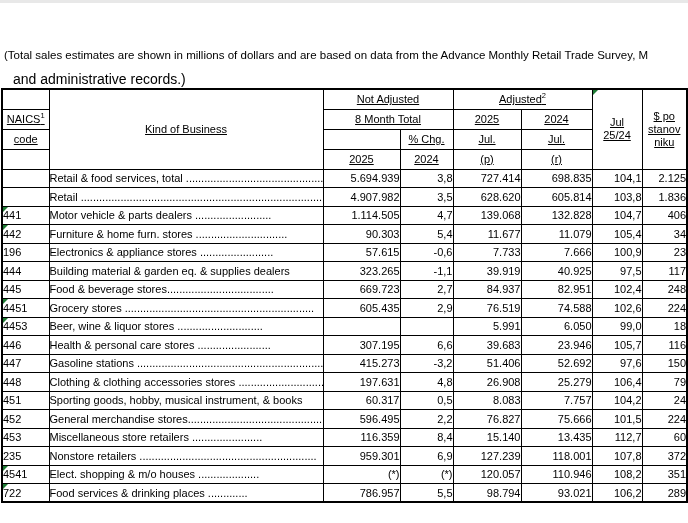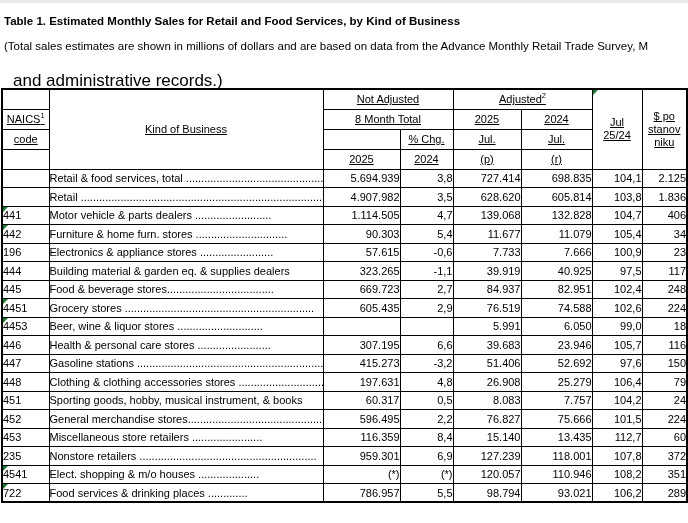--- a/index.html
+++ b/index.html
@@ -1,21 +1,21 @@
 <!DOCTYPE html>
 <html><head>
 <meta charset="utf-8">
 <style>
   html,body{margin:0;padding:0;background:#fff;}
   .screen{position:relative;width:688px;height:523px;background:#ffffff;overflow:hidden;
           font-family:"Liberation Sans",sans-serif;color:#000;}
   .topstrip{position:absolute;top:0;left:0;width:688px;height:3px;background:#e8e8e8;}
   .title{position:absolute;left:4px;top:15px;font-size:11.5px;font-weight:bold;white-space:nowrap;}
-  .sub1{position:absolute;left:4px;top:40px;font-size:11.5px;white-space:nowrap;width:684px;overflow:hidden;}
-  .sub2{position:absolute;left:13px;top:71px;font-size:17px;white-space:nowrap;}
+  .sub1{position:absolute;left:4px;top:49px;font-size:11.5px;white-space:nowrap;width:684px;overflow:hidden;}
+  .sub2{position:absolute;left:13px;top:71px;font-size:14px;white-space:nowrap;}
 
   table.sales{position:absolute;top:88px;left:1px;width:685px;table-layout:fixed;
               border-collapse:collapse;border:2px solid #000;}
   .sales td{border:1px solid #000;padding:0;font-size:11px;font-weight:normal;
             overflow:hidden;white-space:nowrap;vertical-align:middle;background:#fff;}
   .sales thead tr{height:20px;}
   .sales tbody tr{height:18.5px;}
   .b{font-weight:bold;}
   .center{text-align:center;text-decoration:underline;}
   .num{text-align:right;padding-right:4px;}
@@ -28,21 +28,20 @@
        border-top:5px solid #1e7b34;border-right:5px solid transparent;}
   .sales sup{font-size:7.5px;vertical-align:super;line-height:0;}
   .mergedhdr div{line-height:13px;}
 </style>
 </head>
 <body>
 
 <div class="screen">
   <div class="topstrip"></div>
 
-  <div class="title">Table 1.  Estimated Monthly Sales for Retail and Food Services, by Kind of Business</div>
   <div class="sub1">(Total sales estimates are shown in millions of dollars and are based on data from the Advance Monthly Retail Trade Survey, M</div>
   <div class="sub2">and administrative records.)</div>
 
   <table class="sales">
     <colgroup>
       <col style="width:47px">
         <col style="width:274px">
         <col style="width:77px">
         <col style="width:53px">
       <col style="width:68px">

